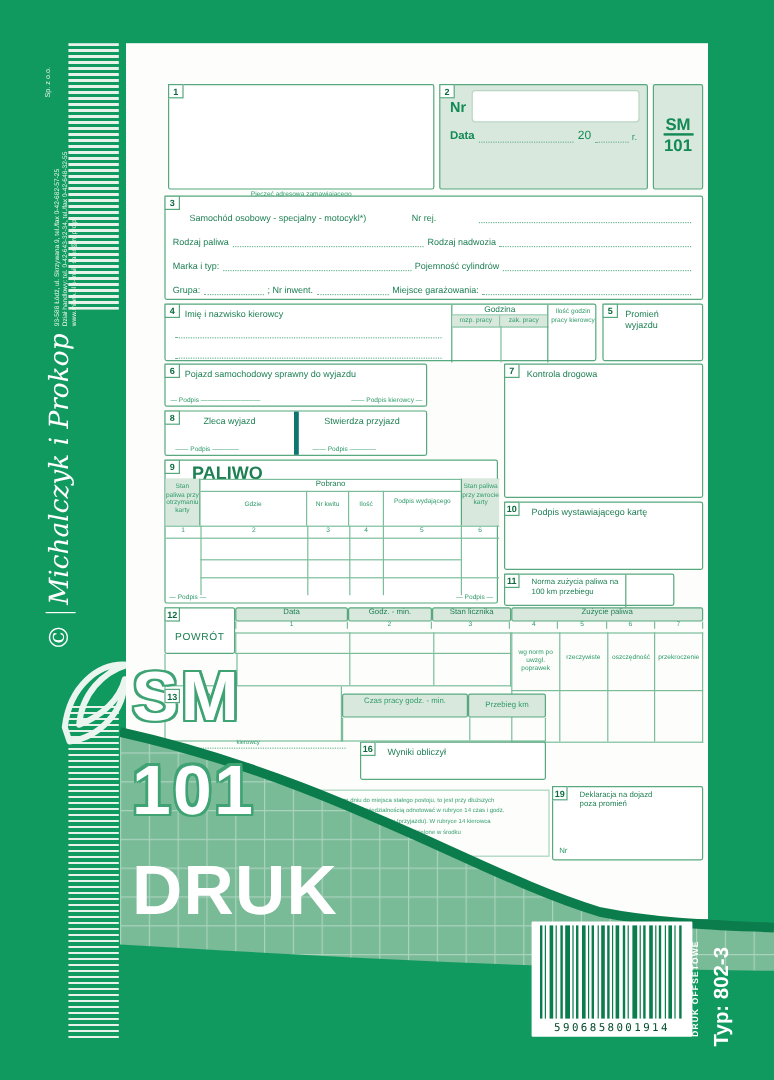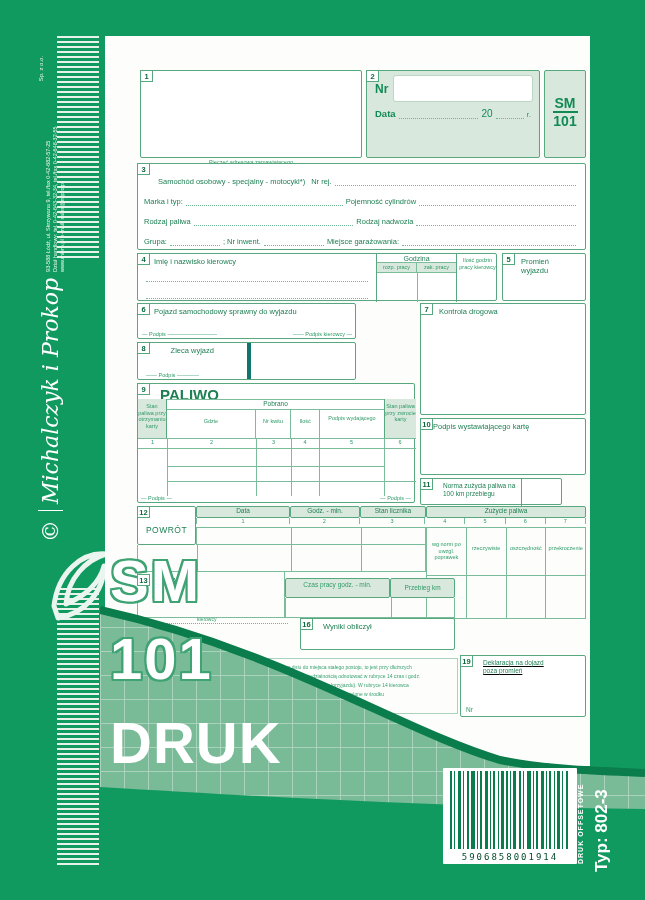--- a/index.html
+++ b/index.html
@@ -81,35 +81,35 @@
     </div>
   </div>
 
   <div class="fbox tint" style="left:544px;top:70px;width:42px;height:88px;text-align:center;">
     <div style="font-weight:bold;font-size:14px;color:#128a55;margin-top:24px;border-bottom:2px solid #128a55;display:inline-block;padding:0 2px;">SM</div>
     <div style="font-weight:bold;font-size:14px;color:#128a55;">101</div>
   </div>
 
   <div class="fbox" style="left:137px;top:163px;width:449px;height:87px;">
     <span class="tab">3</span>
-    <div class="frow" style="margin-top:12px;">
+    <div class="frow" style="margin-top:12px;gap:32px;">
       <span class="lbl" style="margin-left:14px;">Samochód osobowy - specjalny - motocykl*)</span>
       <span class="lbl" style="margin-left:6px;">Nr rej.</span>
       <span class="dl"></span>
     </div>
     <div class="frow" style="margin-top:10px;">
+      <span class="lbl">Rodzaj paliwa</span>
+      <span class="dl"></span>
+      <span class="lbl">Rodzaj nadwozia</span>
+      <span class="dl"></span>
+    </div>
+    <div class="frow" style="margin-top:10px;">
       <span class="lbl">Marka i typ:</span>
       <span class="dl"></span>
       <span class="lbl">Pojemność cylindrów</span>
-      <span class="dl"></span>
-    </div>
-    <div class="frow" style="margin-top:10px;">
-      <span class="lbl">Rodzaj paliwa</span>
-      <span class="dl"></span>
-      <span class="lbl">Rodzaj nadwozia</span>
       <span class="dl"></span>
     </div>
     <div class="frow" style="margin-top:10px;">
       <span class="lbl">Grupa:</span>
       <span class="dl" style="max-width:50px;"></span>
       <span class="lbl">; Nr inwent.</span>
       <span class="dl" style="max-width:60px;"></span>
       <span class="lbl">Miejsce garażowania:</span>
       <span class="dl"></span>
     </div>
@@ -153,20 +153,24 @@
     <span class="tab">7</span>
     <span class="lbl abs" style="left:18px;top:3px;">Kontrola drogowa</span>
   </div>
 
   <div class="fbox" style="left:137px;top:342px;width:219px;height:38px;">
     <span class="tab">8</span>
     <div style="display:flex;height:100%;">
       <div style="width:50%;border-right:4px solid #0f766e;position:relative;">
         <div class="lbl" style="text-align:center;padding-top:3px;">Zleca wyjazd</div>
         <div class="abs sig" style="left:8px;bottom:1px;">—— <span>Podpis</span> ————</div>
+      </div>
+      <div style="width:50%;position:relative;">
+        <div class="lbl" style="text-align:center;padding-top:3px;">Stwierdza przyjazd</div>
+        <div class="abs sig" style="left:12px;bottom:1px;">—— <span>Podpis</span> ————</div>
       </div>
     </div>
   </div>
 
   <div class="fbox" style="left:137px;top:383px;width:278px;height:120px;">
     <span class="tab">9</span>
     <div style="font-weight:bold;font-size:15px;color:#1d7f52;padding:2px 0 0 22px;">PALIWO</div>
 
     <div class="hline" style="left:0;top:15px;width:278px;"></div>
     <div class="cell tint" style="left:0;top:15px;width:29px;height:39px;border-left:none;border-right:1px solid #57a87e;">
@@ -203,21 +207,21 @@
     <div class="vline" style="left:181px;top:54px;height:58px;"></div>
     <div class="vline" style="left:246px;top:54px;height:58px;"></div>
     <div class="hline" style="left:29px;top:82px;width:217px;"></div>
     <div class="hline" style="left:29px;top:97px;width:249px;"></div>
     <div class="abs sig" style="left:3px;bottom:1px;">— <span>Podpis</span> —</div>
     <div class="abs sig" style="right:3px;bottom:1px;">— <span>Podpis</span> —</div>
   </div>
 
   <div class="fbox" style="left:420px;top:418px;width:166px;height:57px;">
     <span class="tab">10</span>
-    <span class="lbl abs" style="left:12px;top:3px;">Podpis wystawiającego kartę</span>
+    <span class="lbl abs" style="left:22px;top:3px;">Podpis wystawiającego kartę</span>
   </div>
 
   <div class="fbox" style="left:420px;top:478px;width:142px;height:27px;">
     <span class="tab">11</span>
     <div style="font-size:6.5px;color:#1d7f52;margin:3px 0 0 22px;width:76px;line-height:8px;">Norma zużycia paliwa na 100 km przebiegu</div>
     <div class="vline" style="left:100px;top:0;height:27px;background:#57a87e;"></div>
   </div>
 
   <div class="abs" style="left:137px;top:506px;width:449px;">
 
@@ -277,21 +281,21 @@
     <div class="abs" style="left:13px;top:116px;width:138px;border-bottom:1px dotted #6fb792;height:1px;"></div>
     <span class="abs sig" style="left:60px;top:110px;font-size:5px;">kierowcy</span>
   </div>
 
   <div class="fbox" style="left:300px;top:618px;width:155px;height:32px;">
     <span class="tab">16</span>
     <span class="lbl abs" style="left:22px;top:3px;">Wyniki obliczył</span>
   </div>
 
 
-  <div class="fbox" style="left:460px;top:655px;width:126px;height:62px;text-decoration:underline;">
+  <div class="fbox" style="left:460px;top:655px;width:126px;height:62px;">
     <span class="tab">19</span>
     <div style="font-size:6.5px;color:#1d7f52;margin:3px 0 0 22px;width:70px;line-height:8px;">Deklaracja na dojazd poza promień</div>
     <div class="abs" style="left:5px;bottom:3px;font-size:6.5px;color:#2f9b68;">Nr</div>
   </div>
 
   <div class="abs" style="left:252px;top:658px;width:206px;height:56px;border:1px solid #a9d3bd;box-sizing:border-box;padding:4px 3px;">
     <div style="font-size:5px;line-height:9px;color:#3aa173;">y w tym samym dniu do miejsca stałego postoju, to jest przy dłuższych</div>
     <div style="font-size:5px;line-height:9px;color:#3aa173;">obowiązany pod odpowiedzialnością odnotować w rubryce 14 czas i godz.</div>
     <div style="font-size:5px;line-height:9px;color:#3aa173;">wyjazdu i czas wznowienia pracy (przyjazdu). W rubryce 14 kierowca</div>
     <div style="font-size:5px;line-height:9px;color:#3aa173;">postoju samochodowego i przyczep, wydzielone w środku</div>

